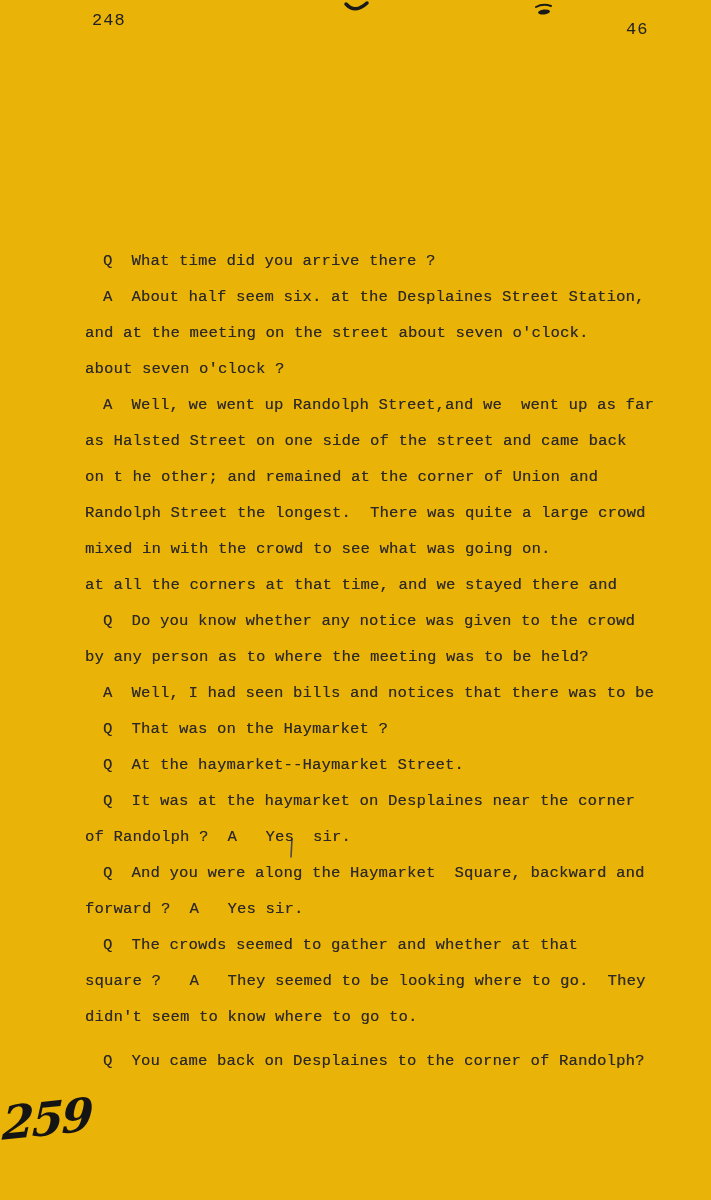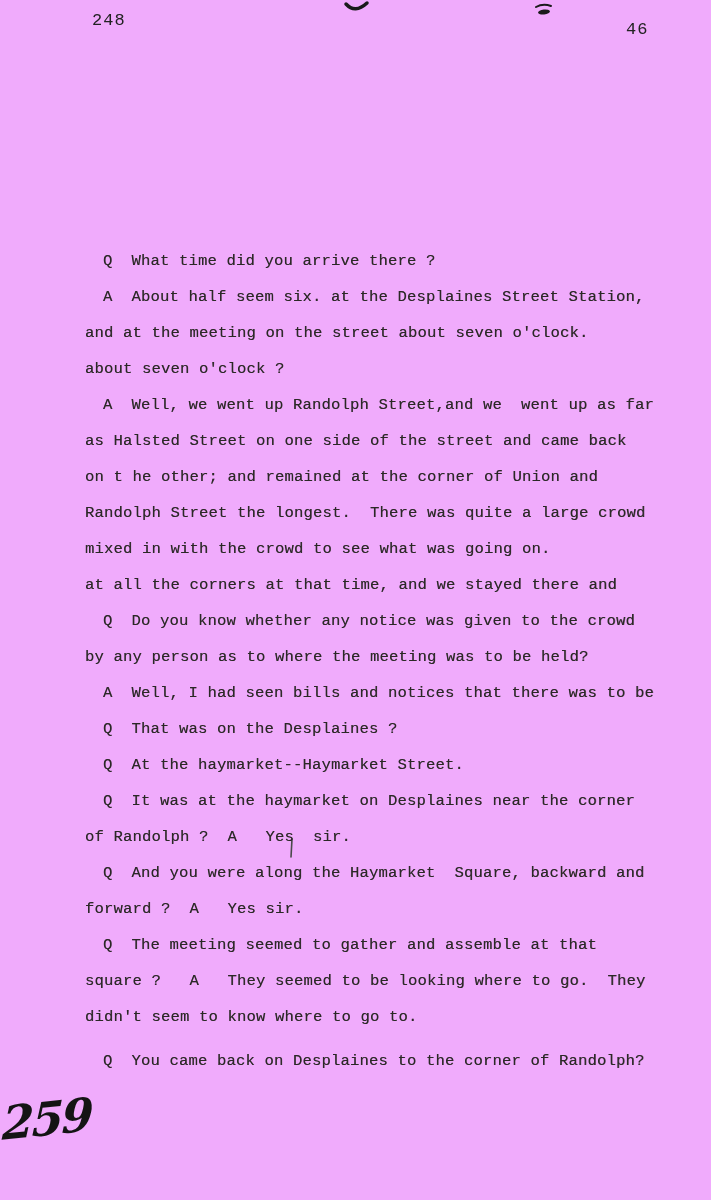--- a/index.html
+++ b/index.html
@@ -4,21 +4,21 @@
 <style>
   html, body {
     margin: 0;
     padding: 0;
     background: #e8e8e8;
   }
   .paper {
     position: relative;
     width: 711px;
     height: 1200px;
-    background: #f0abfc;
+    background: #eab308;
     overflow: hidden;
     font-family: "Liberation Mono", "DejaVu Sans Mono", monospace;
     color: #2b2826;
   }
   .pagenum {
     position: absolute;
     font-size: 17px;
     letter-spacing: 1px;
     color: #222;
   }
@@ -86,27 +86,27 @@
       <div class="tline">about seven o'clock ?</div>
       <div class="tline ind">A  Well, we went up Randolph Street,and we  went up as far</div>
       <div class="tline">as Halsted Street on one side of the street and came back</div>
       <div class="tline">on t he other; and remained at the corner of Union and</div>
       <div class="tline">Randolph Street the longest.  There was quite a large crowd</div>
       <div class="tline">mixed in with the crowd to see what was going on.</div>
       <div class="tline">at all the corners at that time, and we stayed there and</div>
       <div class="tline ind">Q  Do you know whether any notice was given to the crowd</div>
       <div class="tline">by any person as to where the meeting was to be held?</div>
       <div class="tline ind">A  Well, I had seen bills and notices that there was to be</div>
-      <div class="tline ind">Q  That was on the Desplaines ?</div>
+      <div class="tline ind">Q  That was on the Haymarket ?</div>
       <div class="tline ind">Q  At the haymarket--Haymarket Street.</div>
       <div class="tline ind">Q  It was at the haymarket on Desplaines near the corner</div>
       <div class="tline">of Randolph ?  A   Yes  sir.</div>
       <div class="tline ind">Q  And you were along the Haymarket  Square, backward and</div>
       <div class="tline">forward ?  A   Yes sir.</div>
-      <div class="tline ind">Q  The meeting seemed to gather and assemble at that</div>
+      <div class="tline ind">Q  The crowds seemed to gather and whether at that</div>
       <div class="tline">square ?   A   They seemed to be looking where to go.  They</div>
       <div class="tline">didn't seem to know where to go to.</div>
       <div class="tline ind gap-before">Q  You came back on Desplaines to the corner of Randolph?</div>
     </div>
 
   <div class="handwritten">259</div>
 
 </div>
 
 </body></html>

